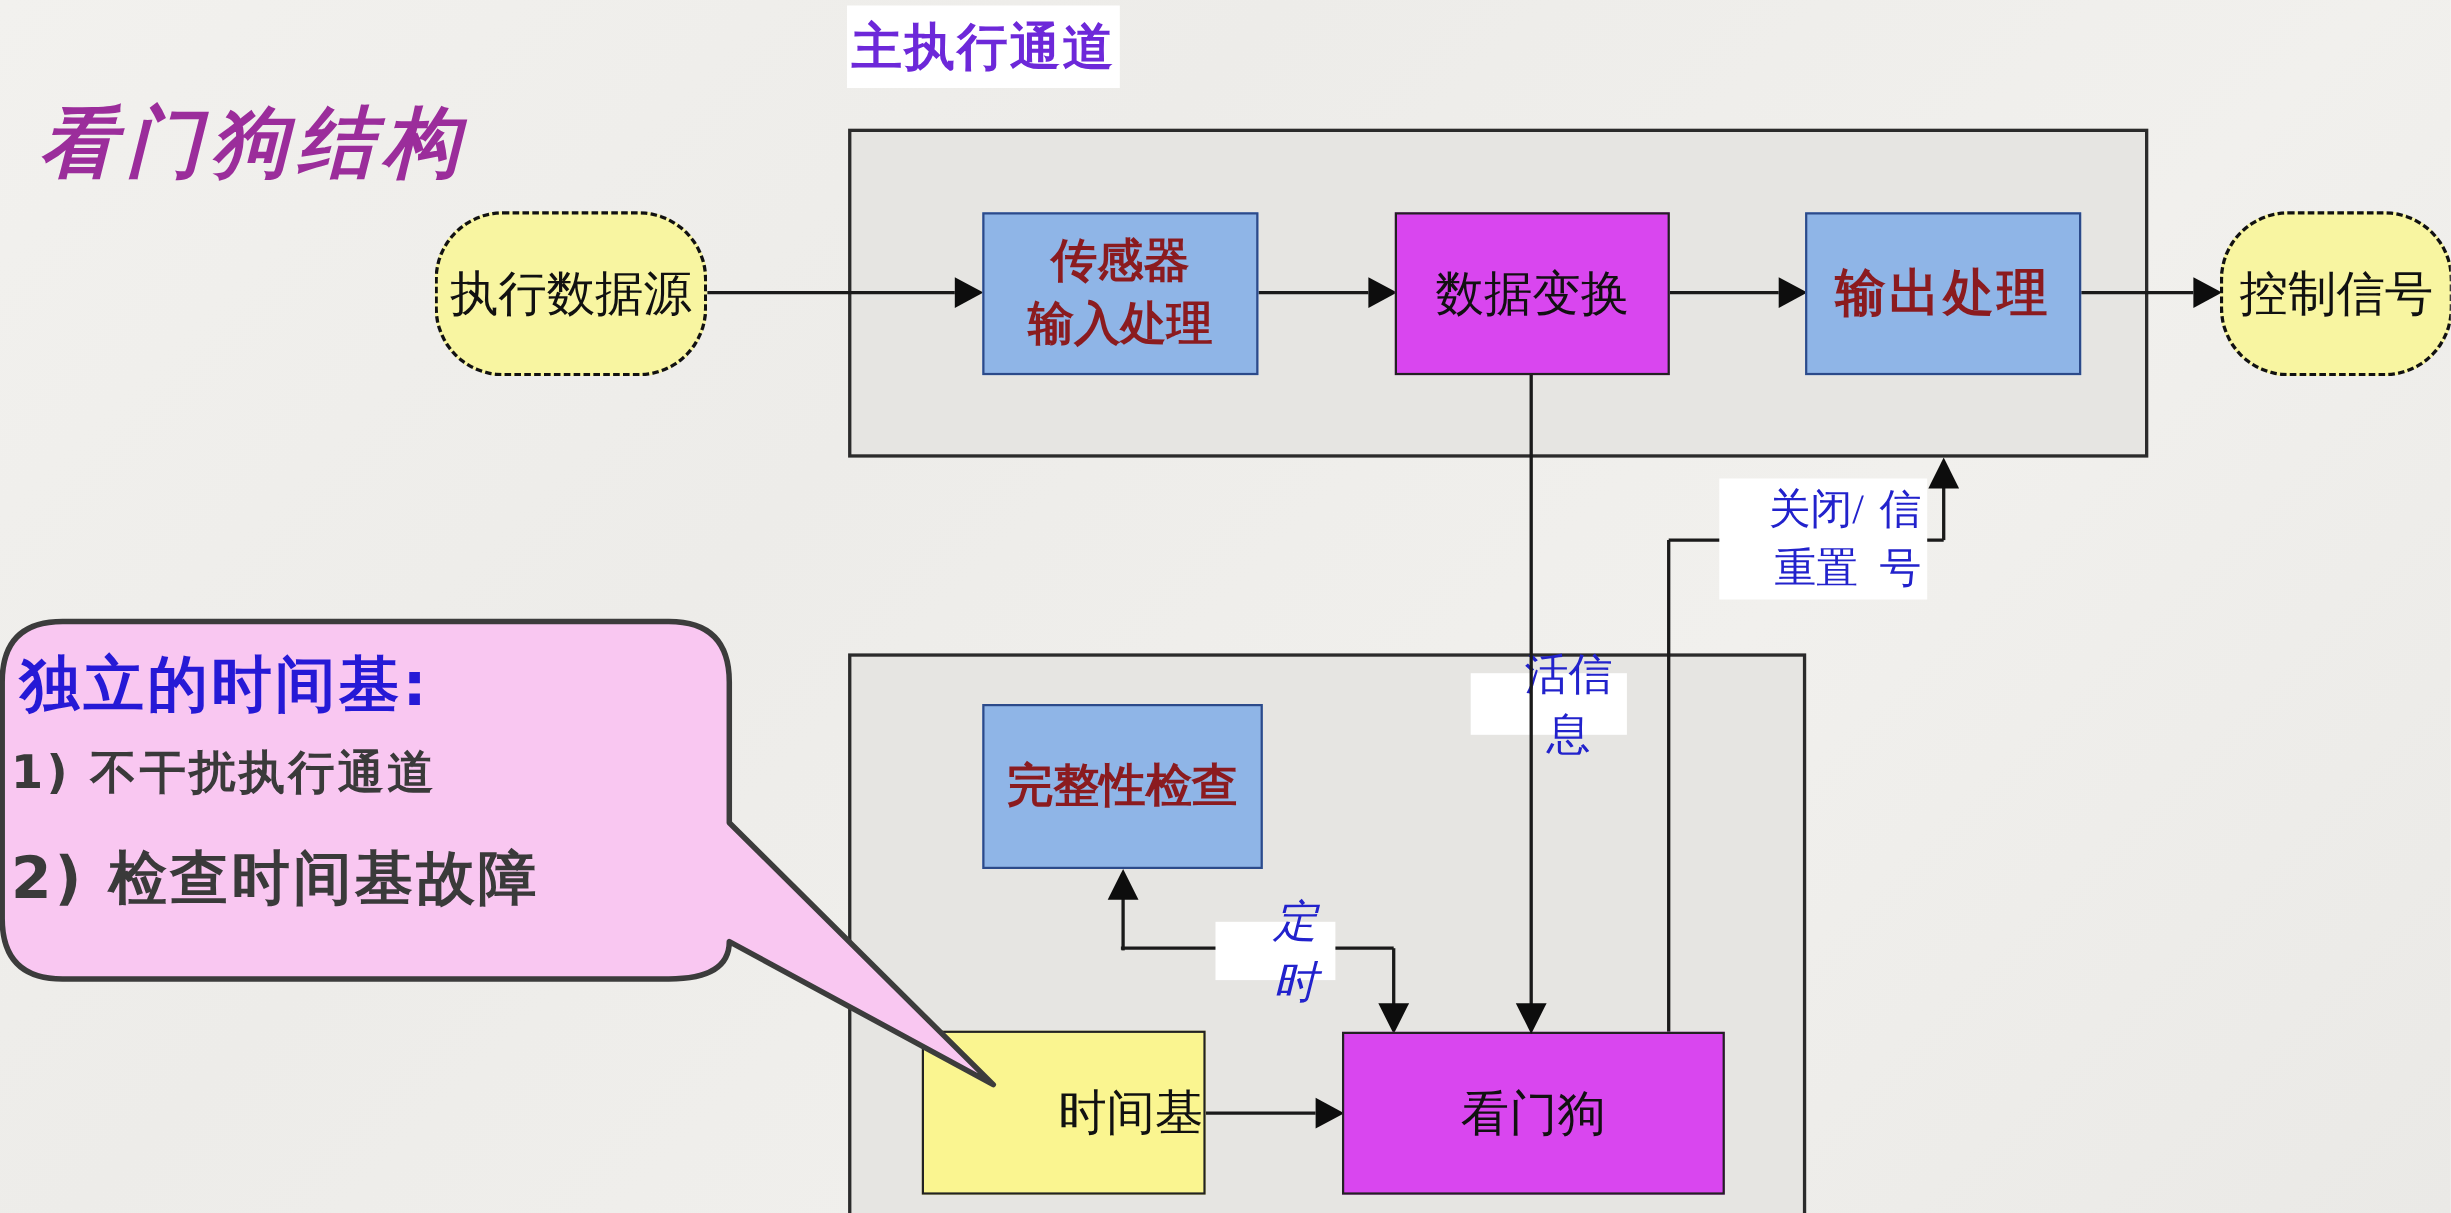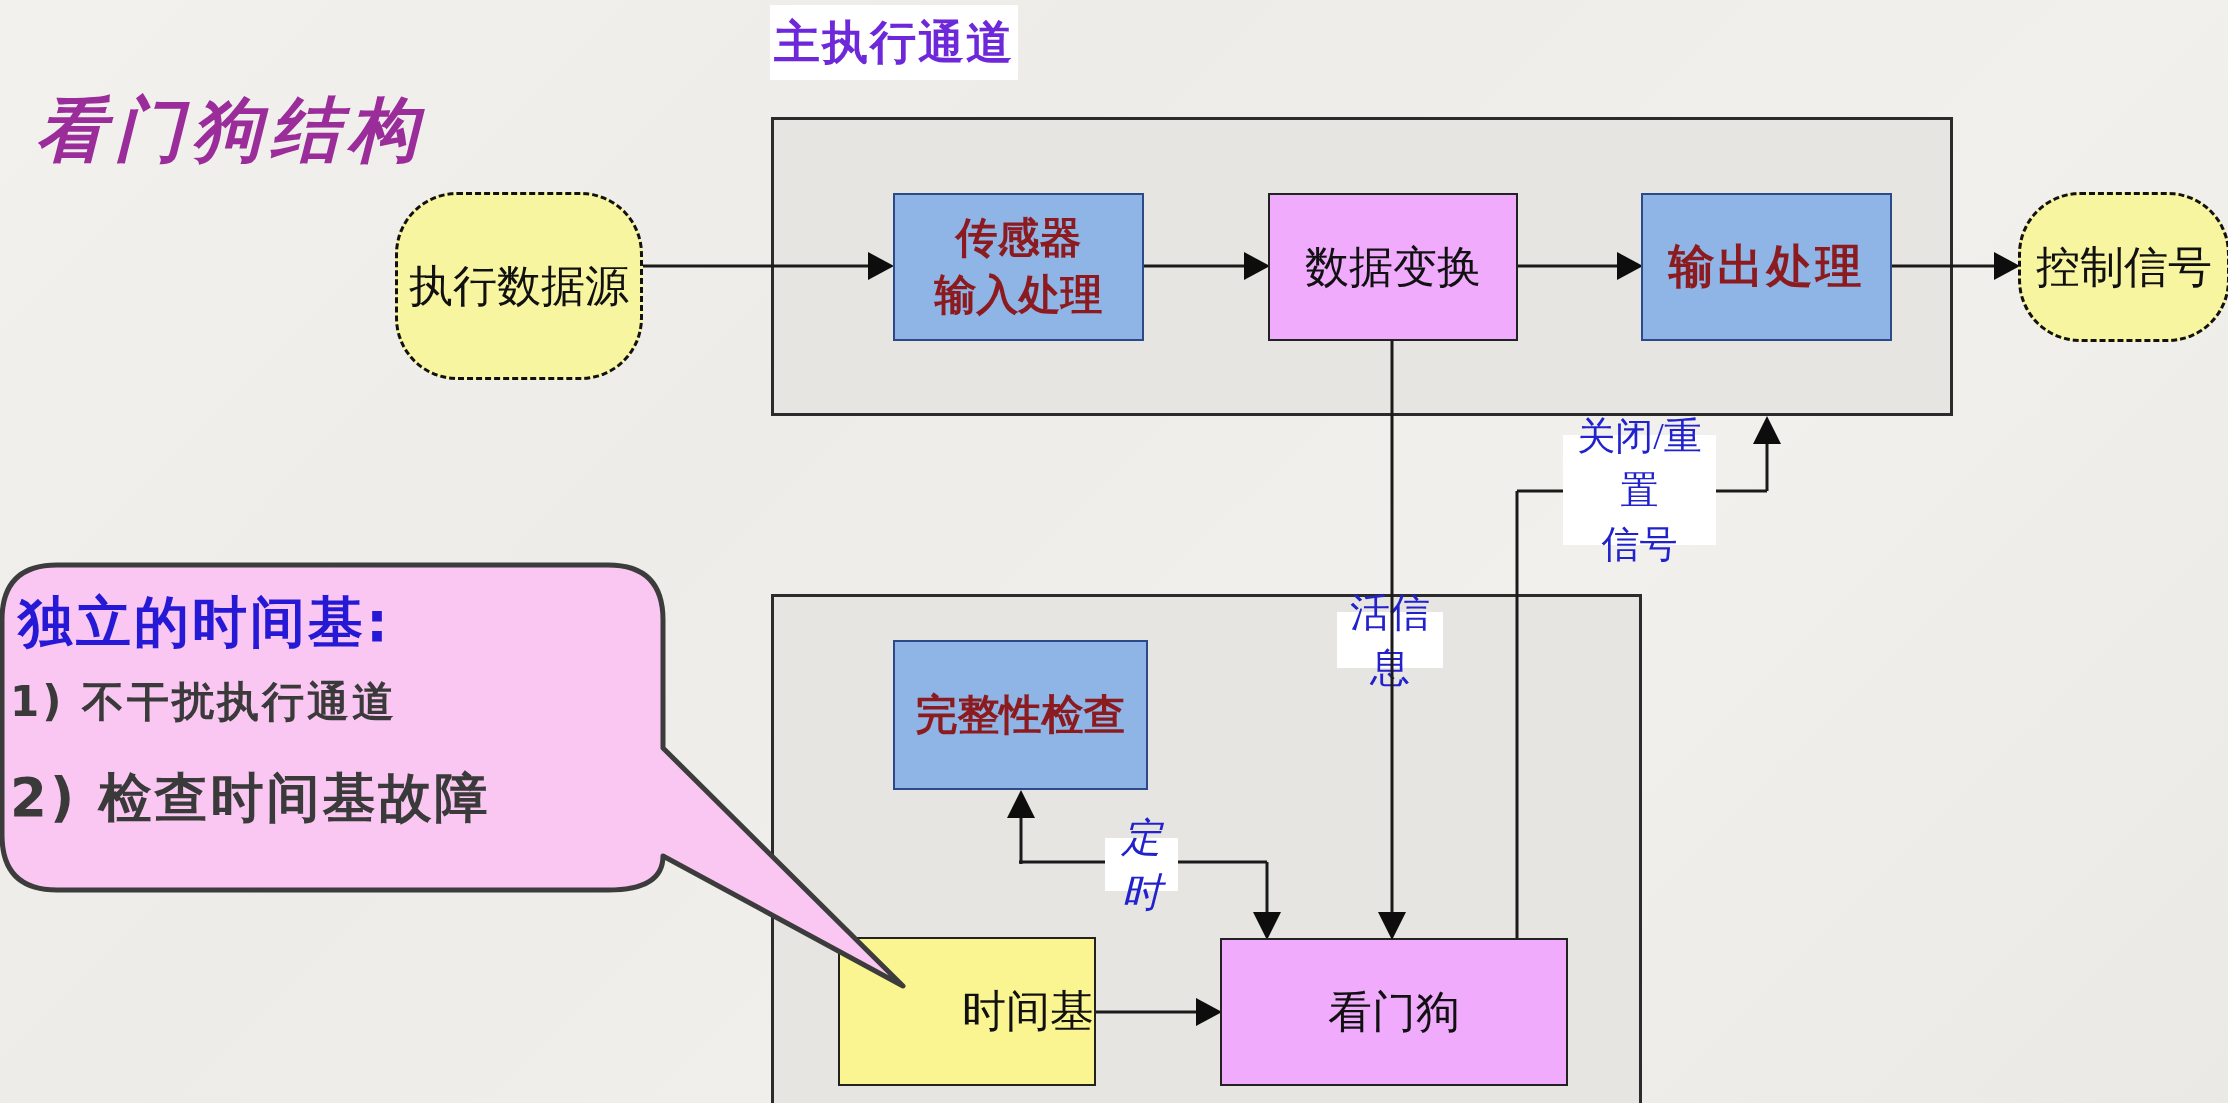--- a/index.html
+++ b/index.html
@@ -16,31 +16,31 @@
     box-sizing:border-box;z-index:1;
   }
 
   
   .node{
     position:absolute;box-sizing:border-box;z-index:3;
     display:flex;flex-direction:column;align-items:center;justify-content:center;
     text-align:center;
   }
   .blue{background:#8FB5E7;border:2px solid #2c4a8a;color:#8B1B1F;font-weight:bold;}
-  .cyan{background:#f0abfc;border:2px solid #222;color:#111;}
+  .cyan{background:#d946ef;border:2px solid #222;color:#111;}
   .yellow-solid{background:#FAF590;border:2px solid #222;color:#111;}
   .yellow-round{
     background:#F8F5A1;border:3px dashed #111;border-radius:62px;color:#111;
   }
 
   
   .wlabel{
     position:absolute;background:#ffffff;z-index:3;color:#2222CC;
-    display:flex;flex-direction:column;align-items:center;justify-content:center;
-    text-align:center;font-weight:normal;
+    display:flex;flex-direction:row;align-items:center;justify-content:center;
+    text-align:center;font-weight:normal;padding-left:36px;
   }
   .wlabel .t{position:relative;z-index:5;}
 
   .svglayer{position:absolute;left:0;top:0;z-index:2;}
   .svgtop{position:absolute;left:0;top:0;z-index:4;}
 
   
   .slide-title{
     position:absolute;left:36px;top:84px;z-index:5;
     font-family:"DejaVu Sans", sans-serif;font-style:italic;font-weight:bold;
@@ -103,21 +103,21 @@
       <polygon points="1244,252 1244,280 1270,266"></polygon>
       <polygon points="1617,252 1617,280 1643,266"></polygon>
       <polygon points="1994,252 1994,280 2020,266"></polygon>
       <polygon points="1007,818 1035,818 1021,790"></polygon>
       <polygon points="1253,912 1281,912 1267,940"></polygon>
       <polygon points="1196,998 1196,1026 1222,1012"></polygon>
       <polygon points="1753,444 1781,444 1767,416"></polygon>
     </g>
   </svg>
 
-  <div class="node yellow-round fs44" style="left:395px;top:192px;width:248px;height:188px;">
+  <div class="node yellow-round fs44" style="left:395px;top:192px;width:248px;height:150px;">
     <span class="t">执行数据源</span>
   </div>
 
   <div class="node blue fs42" style="left:893px;top:193px;width:251px;height:148px;">
     <span class="t">传感器</span>
     <span class="t">输入处理</span>
   </div>
 
   <div class="node cyan fs44" style="left:1268px;top:193px;width:250px;height:148px;">
     <span class="t">数据变换</span>

